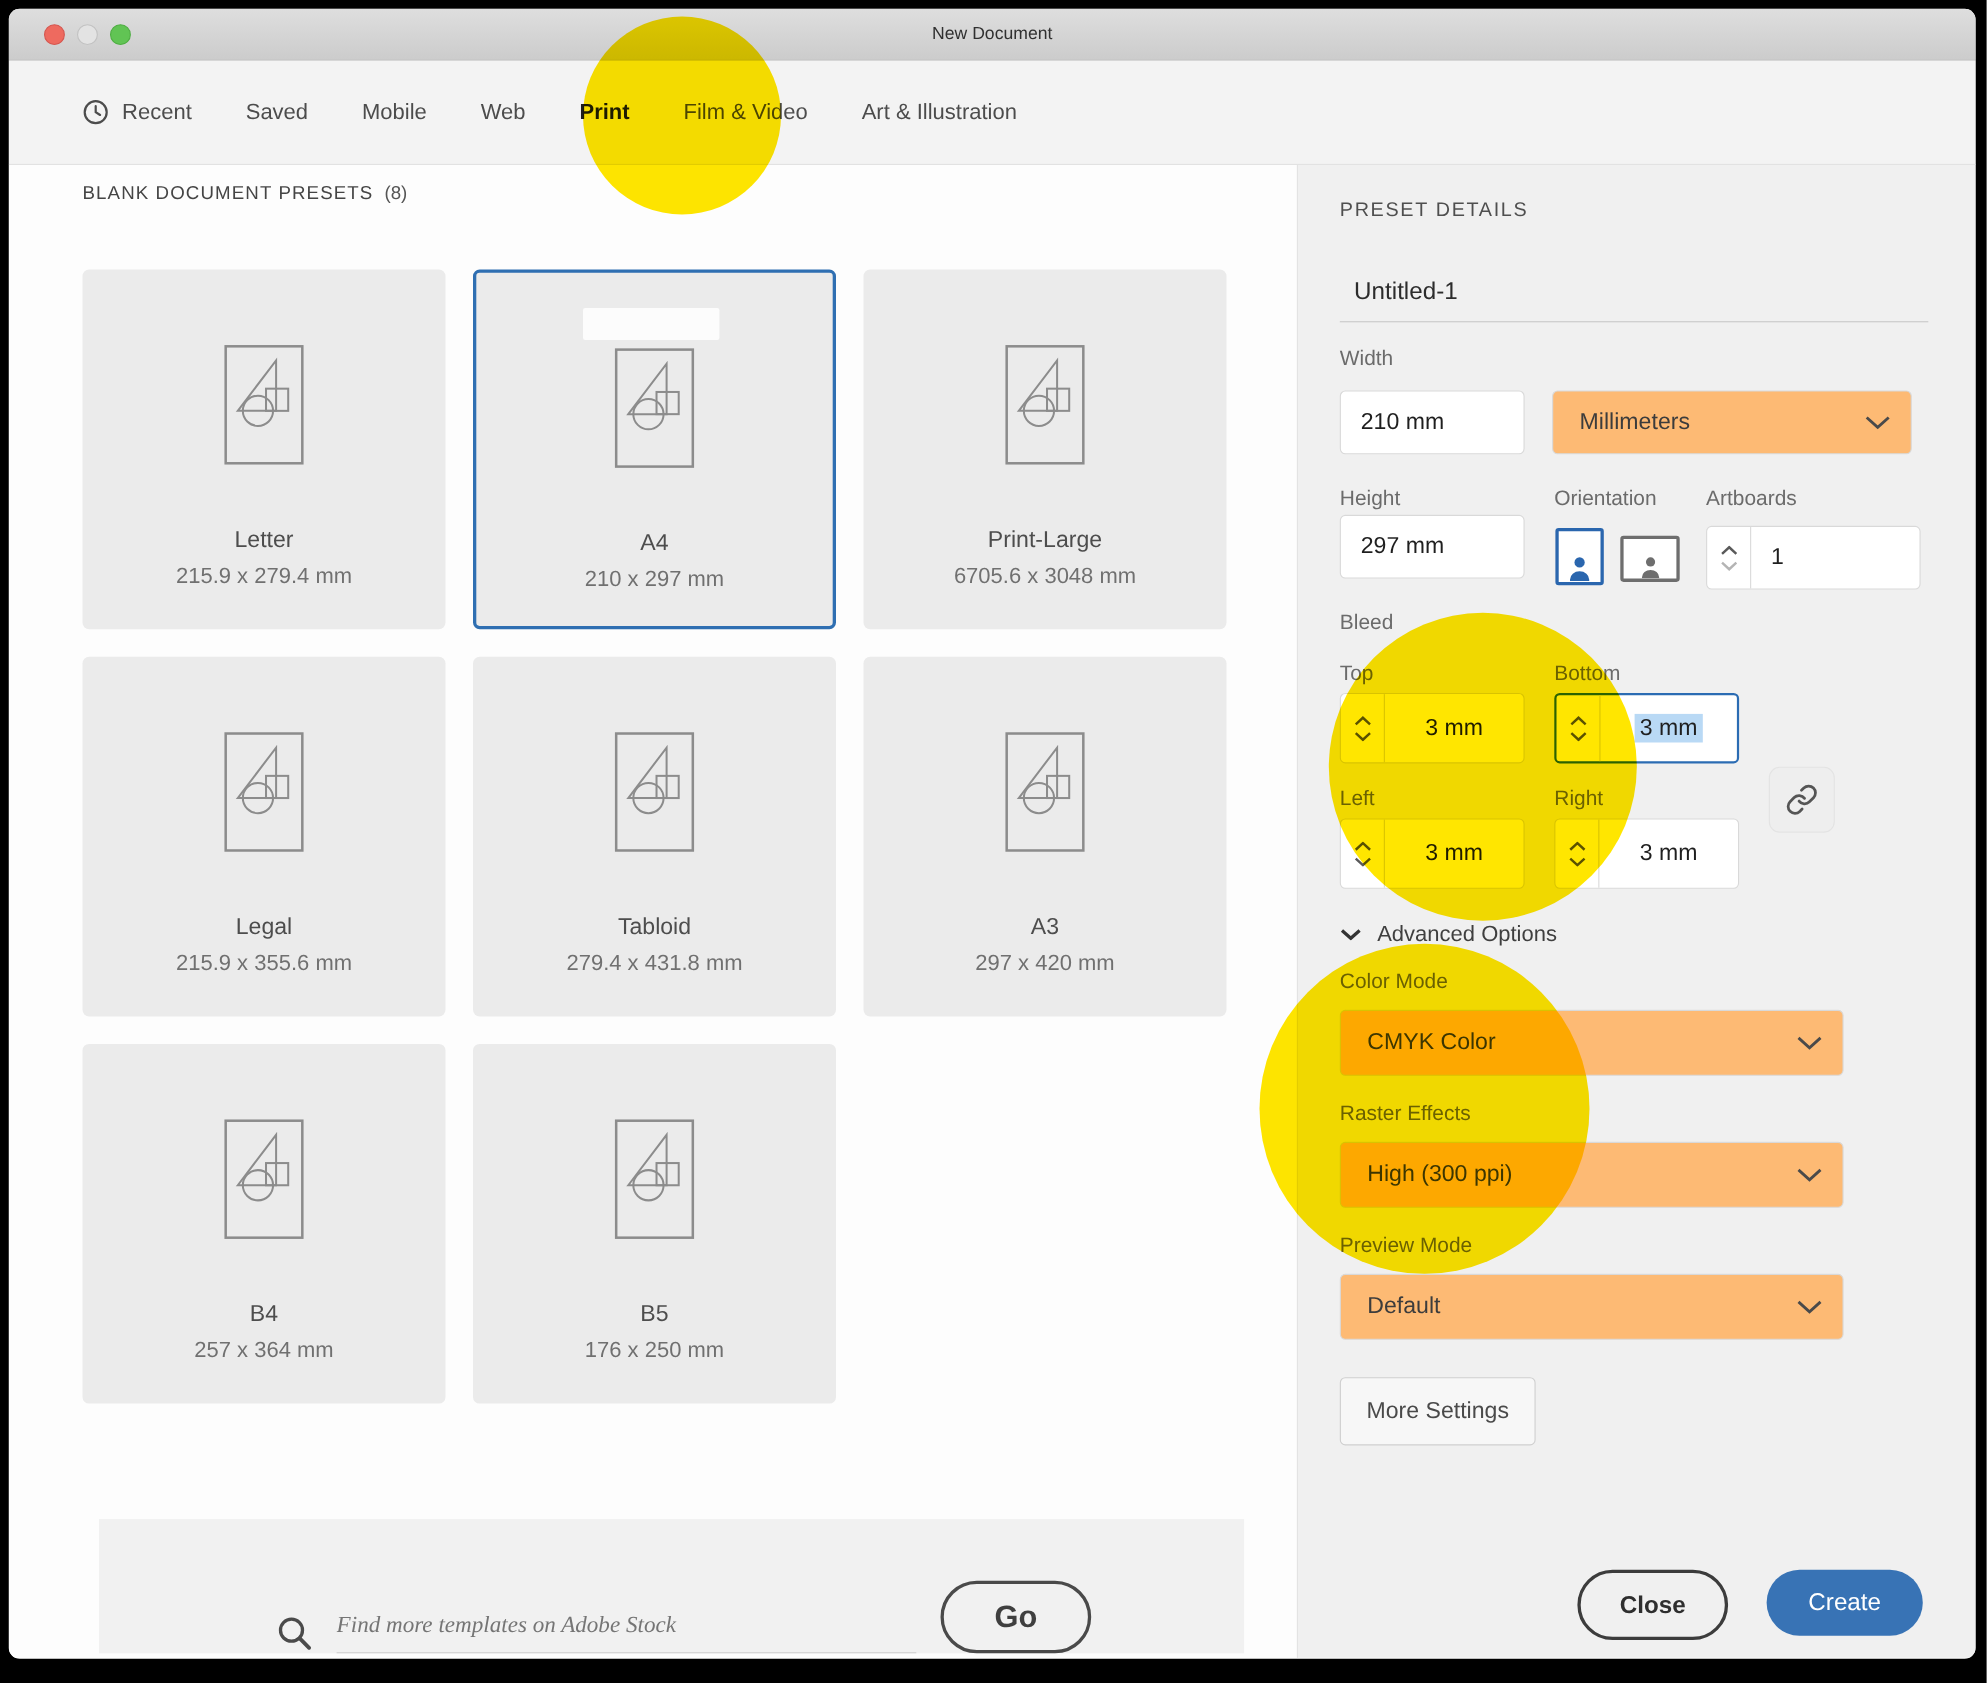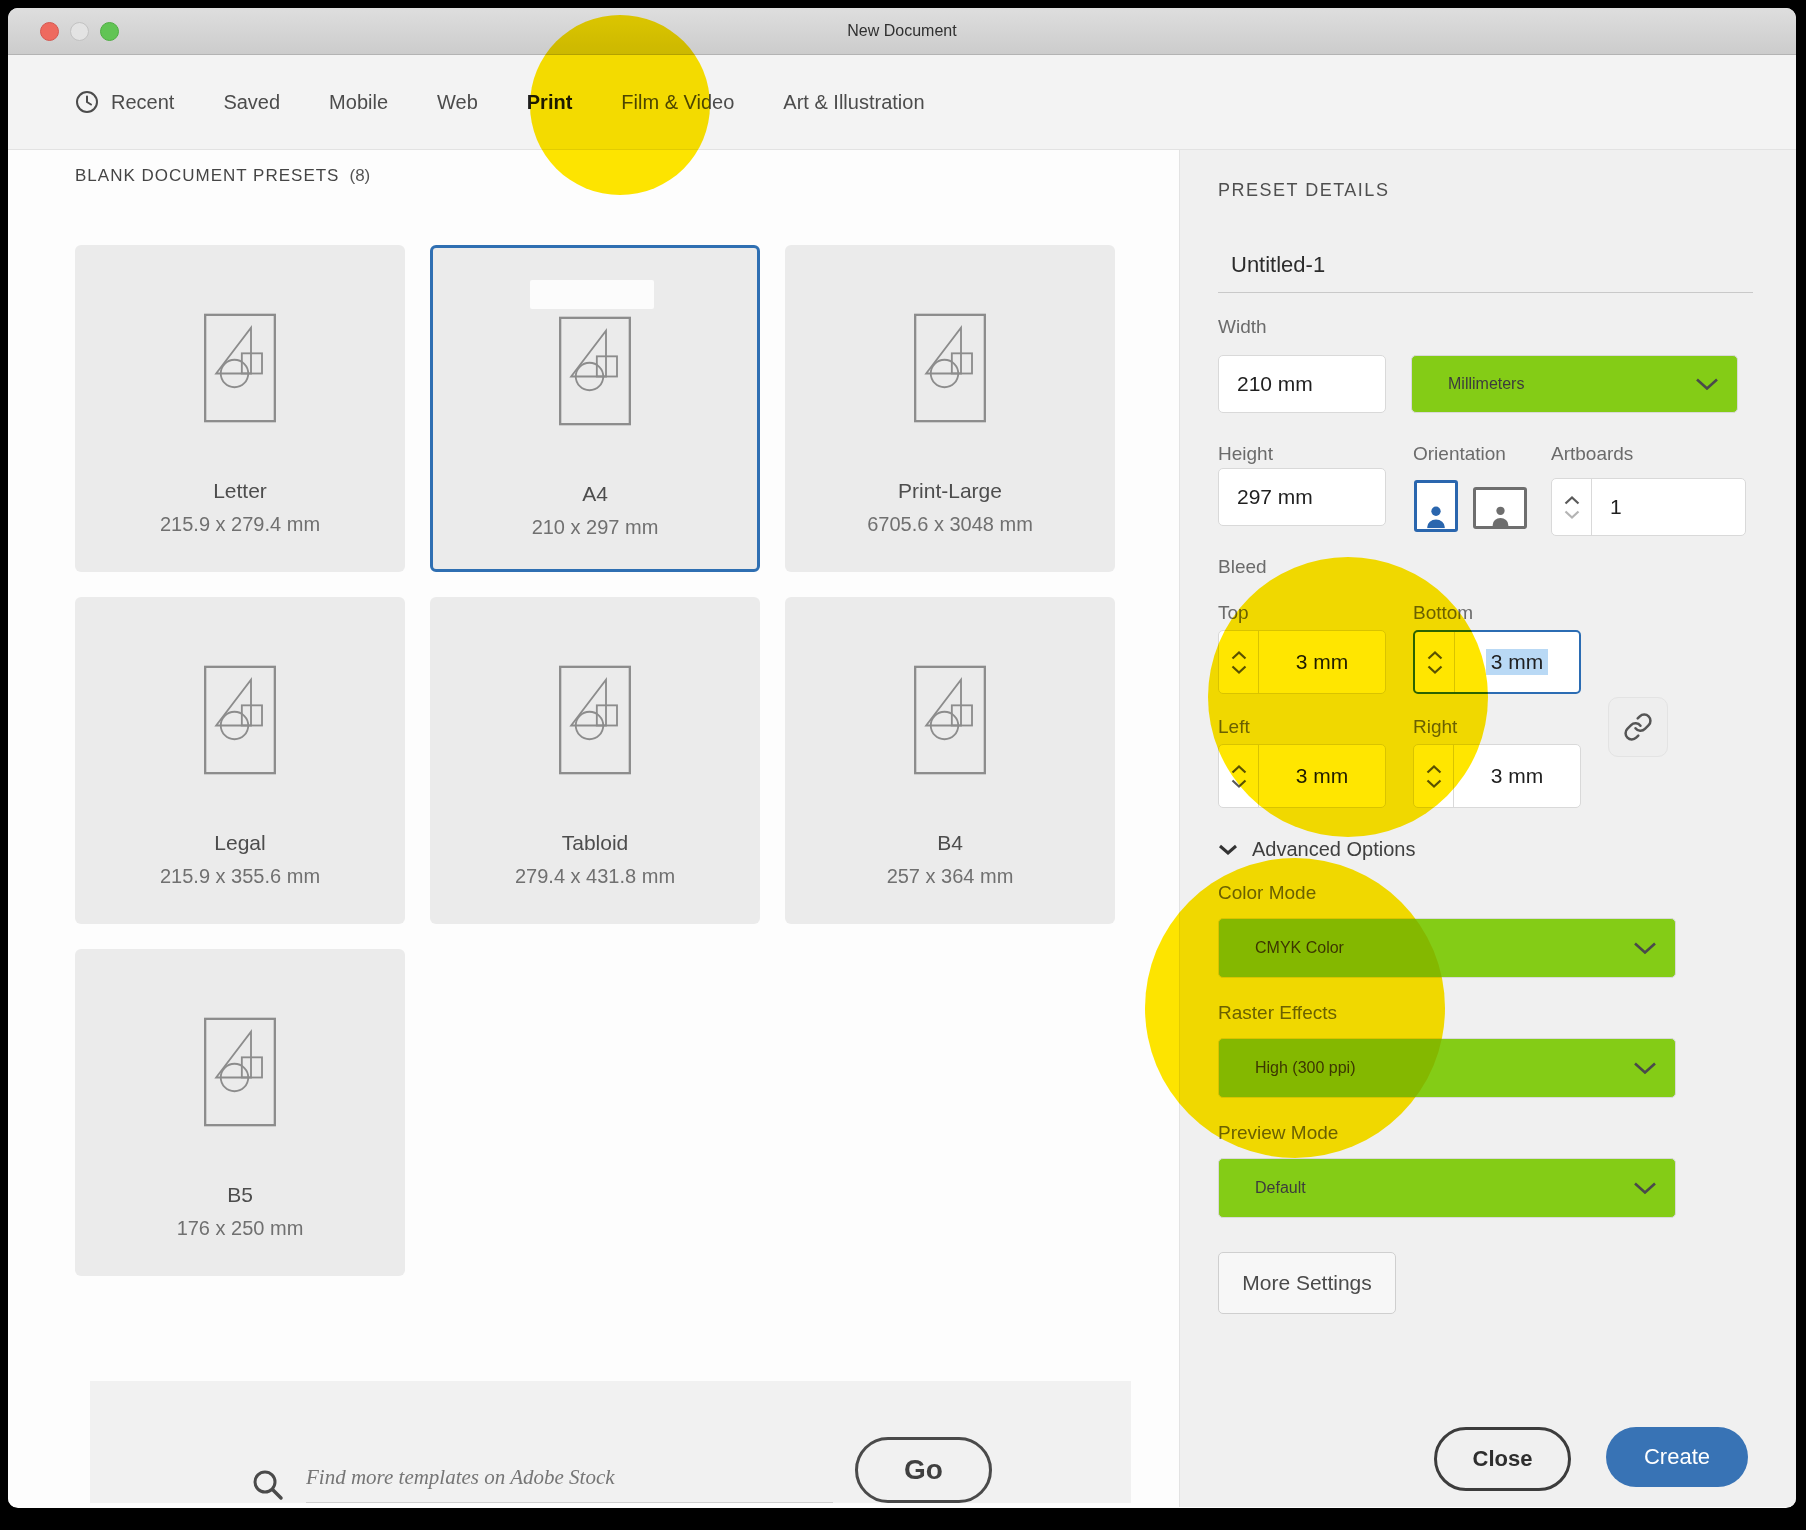--- a/index.html
+++ b/index.html
@@ -78,22 +78,22 @@
     position:absolute; left:38px; top:88px; width:535px; height:55px;
     background:transparent; border:none; border-bottom:1px solid #c9c9c9; outline:none;
     font-family:"Liberation Sans", sans-serif; font-size:22px; color:#2c2c2c; padding-left:13px;
   }
   .plabel { position:absolute; font-size:19px; color:#6b6b6b; }
   .pinput {
     position:absolute; background:#fff; border:1px solid #d9d9d9; border-radius:5px;
     font-size:21px; color:#1f1f1f; display:flex; align-items:center; padding-left:18px;
   }
   .pselect {
-    position:absolute; background:#84cc16; border:1px solid #d9d9d9; border-radius:5px;
-    font-size:16px; color:#3c3c3c; display:flex; align-items:center; padding-left:36px;
+    position:absolute; background:#fdba74; border:1px solid #d9d9d9; border-radius:5px;
+    font-size:21px; color:#3c3c3c; display:flex; align-items:center; padding-left:24px;
   }
   .pselect .chev { position:absolute; right:18px; top:50%; transform:translateY(-50%); line-height:0; }
   .stepper {
     position:absolute; background:#fff; border:1px solid #d9d9d9; border-radius:5px; display:flex;
   }
   .stepper.focused { border:2px solid #2b6cb3; }
   .stepper .arrows {
     width:40px; border-right:1px solid #d9d9d9; display:flex; flex-direction:column;
     align-items:center; justify-content:center; gap:5px; flex:0 0 40px;
   }
@@ -271,20 +271,27 @@
           <svg class="doc">
               <use href="#docicon"></use>
             </svg>
           <div class="name">Tabloid</div>
           <div class="dims">279.4 x 431.8 mm</div>
         </div>
         <div class="card">
           <svg class="doc">
               <use href="#docicon"></use>
             </svg>
+          <div class="name">A3</div>
+          <div class="dims">297 x 420 mm</div>
+        </div>
+        <div class="card">
+          <svg class="doc">
+              <use href="#docicon"></use>
+            </svg>
           <div class="name">B4</div>
           <div class="dims">257 x 364 mm</div>
         </div>
         <div class="card">
           <svg class="doc">
               <use href="#docicon"></use>
             </svg>
           <div class="name">B5</div>
           <div class="dims">176 x 250 mm</div>
         </div>

